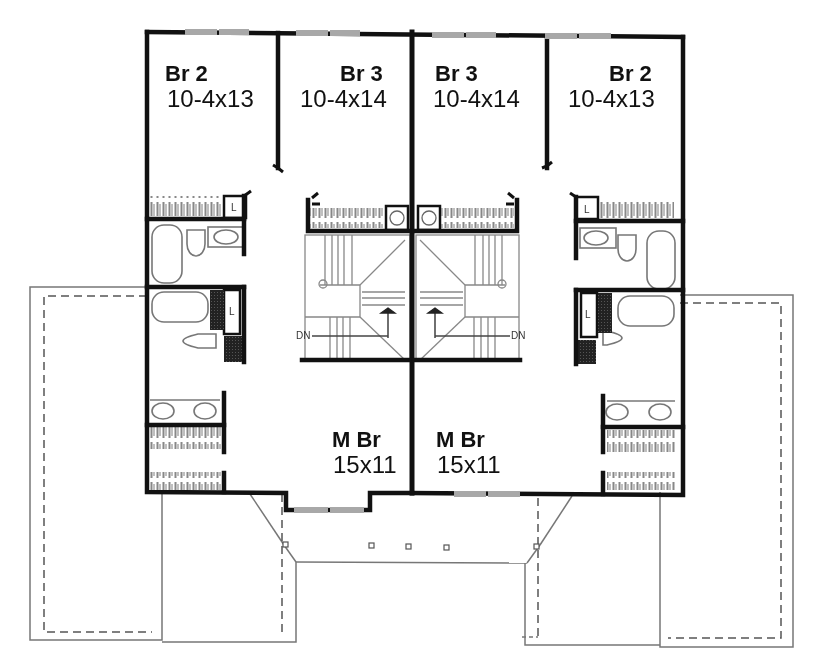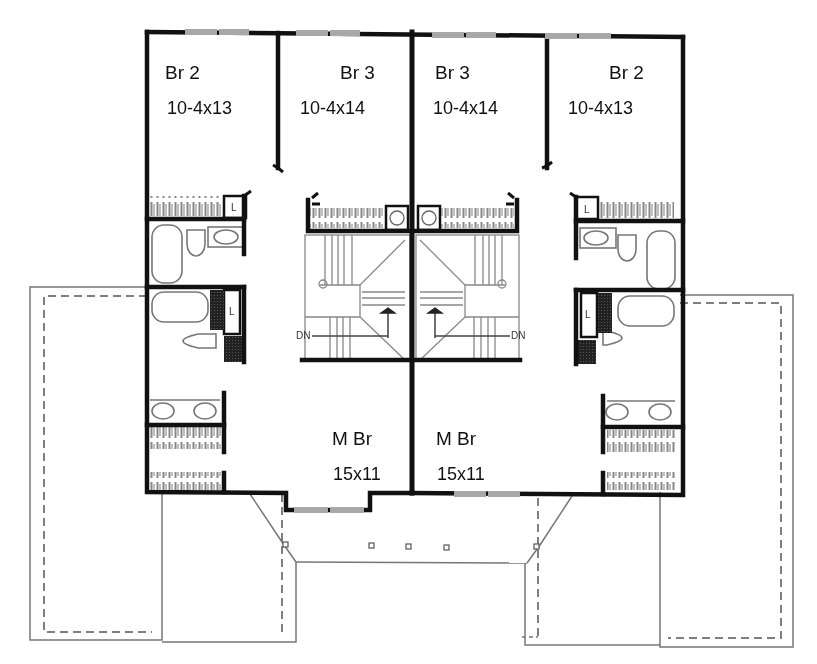--- a/index.html
+++ b/index.html
@@ -1,20 +1,20 @@
 <!DOCTYPE html>
 <html><head>
   <meta charset="utf-8">
   <style>
     html, body { margin: 0; padding: 0; background: #ffffff; }
     body { width: 817px; height: 664px; overflow: hidden; position: relative; font-family: "Liberation Sans", sans-serif; }
     #plan { position: absolute; left: 0; top: 0; width: 817px; height: 664px; }
     .label { position: absolute; color: #111; font-family: "Liberation Sans", sans-serif; line-height: 1; white-space: nowrap; }
-    .room-name { font-size: 19px; font-weight: normal; }
-    .room-dim { font-size: 18px; font-weight: normal; margin-top: 12px; }
+    .room-name { font-size: 22px; font-weight: bold; }
+    .room-dim { font-size: 24px; font-weight: normal; }
     .dn { font-size: 10px; color: #333; }
   </style>
 </head>
 <body>
 
 <svg id="plan" viewBox="0 0 817 664" xmlns="http://www.w3.org/2000/svg">
   <defs>
     <pattern id="closet" width="6" height="20" patternUnits="userSpaceOnUse">
       <rect width="6" height="20" fill="#ffffff"></rect>
       <line x1="1.5" y1="2" x2="1.5" y2="18" stroke="#888" stroke-width="2"></line>

